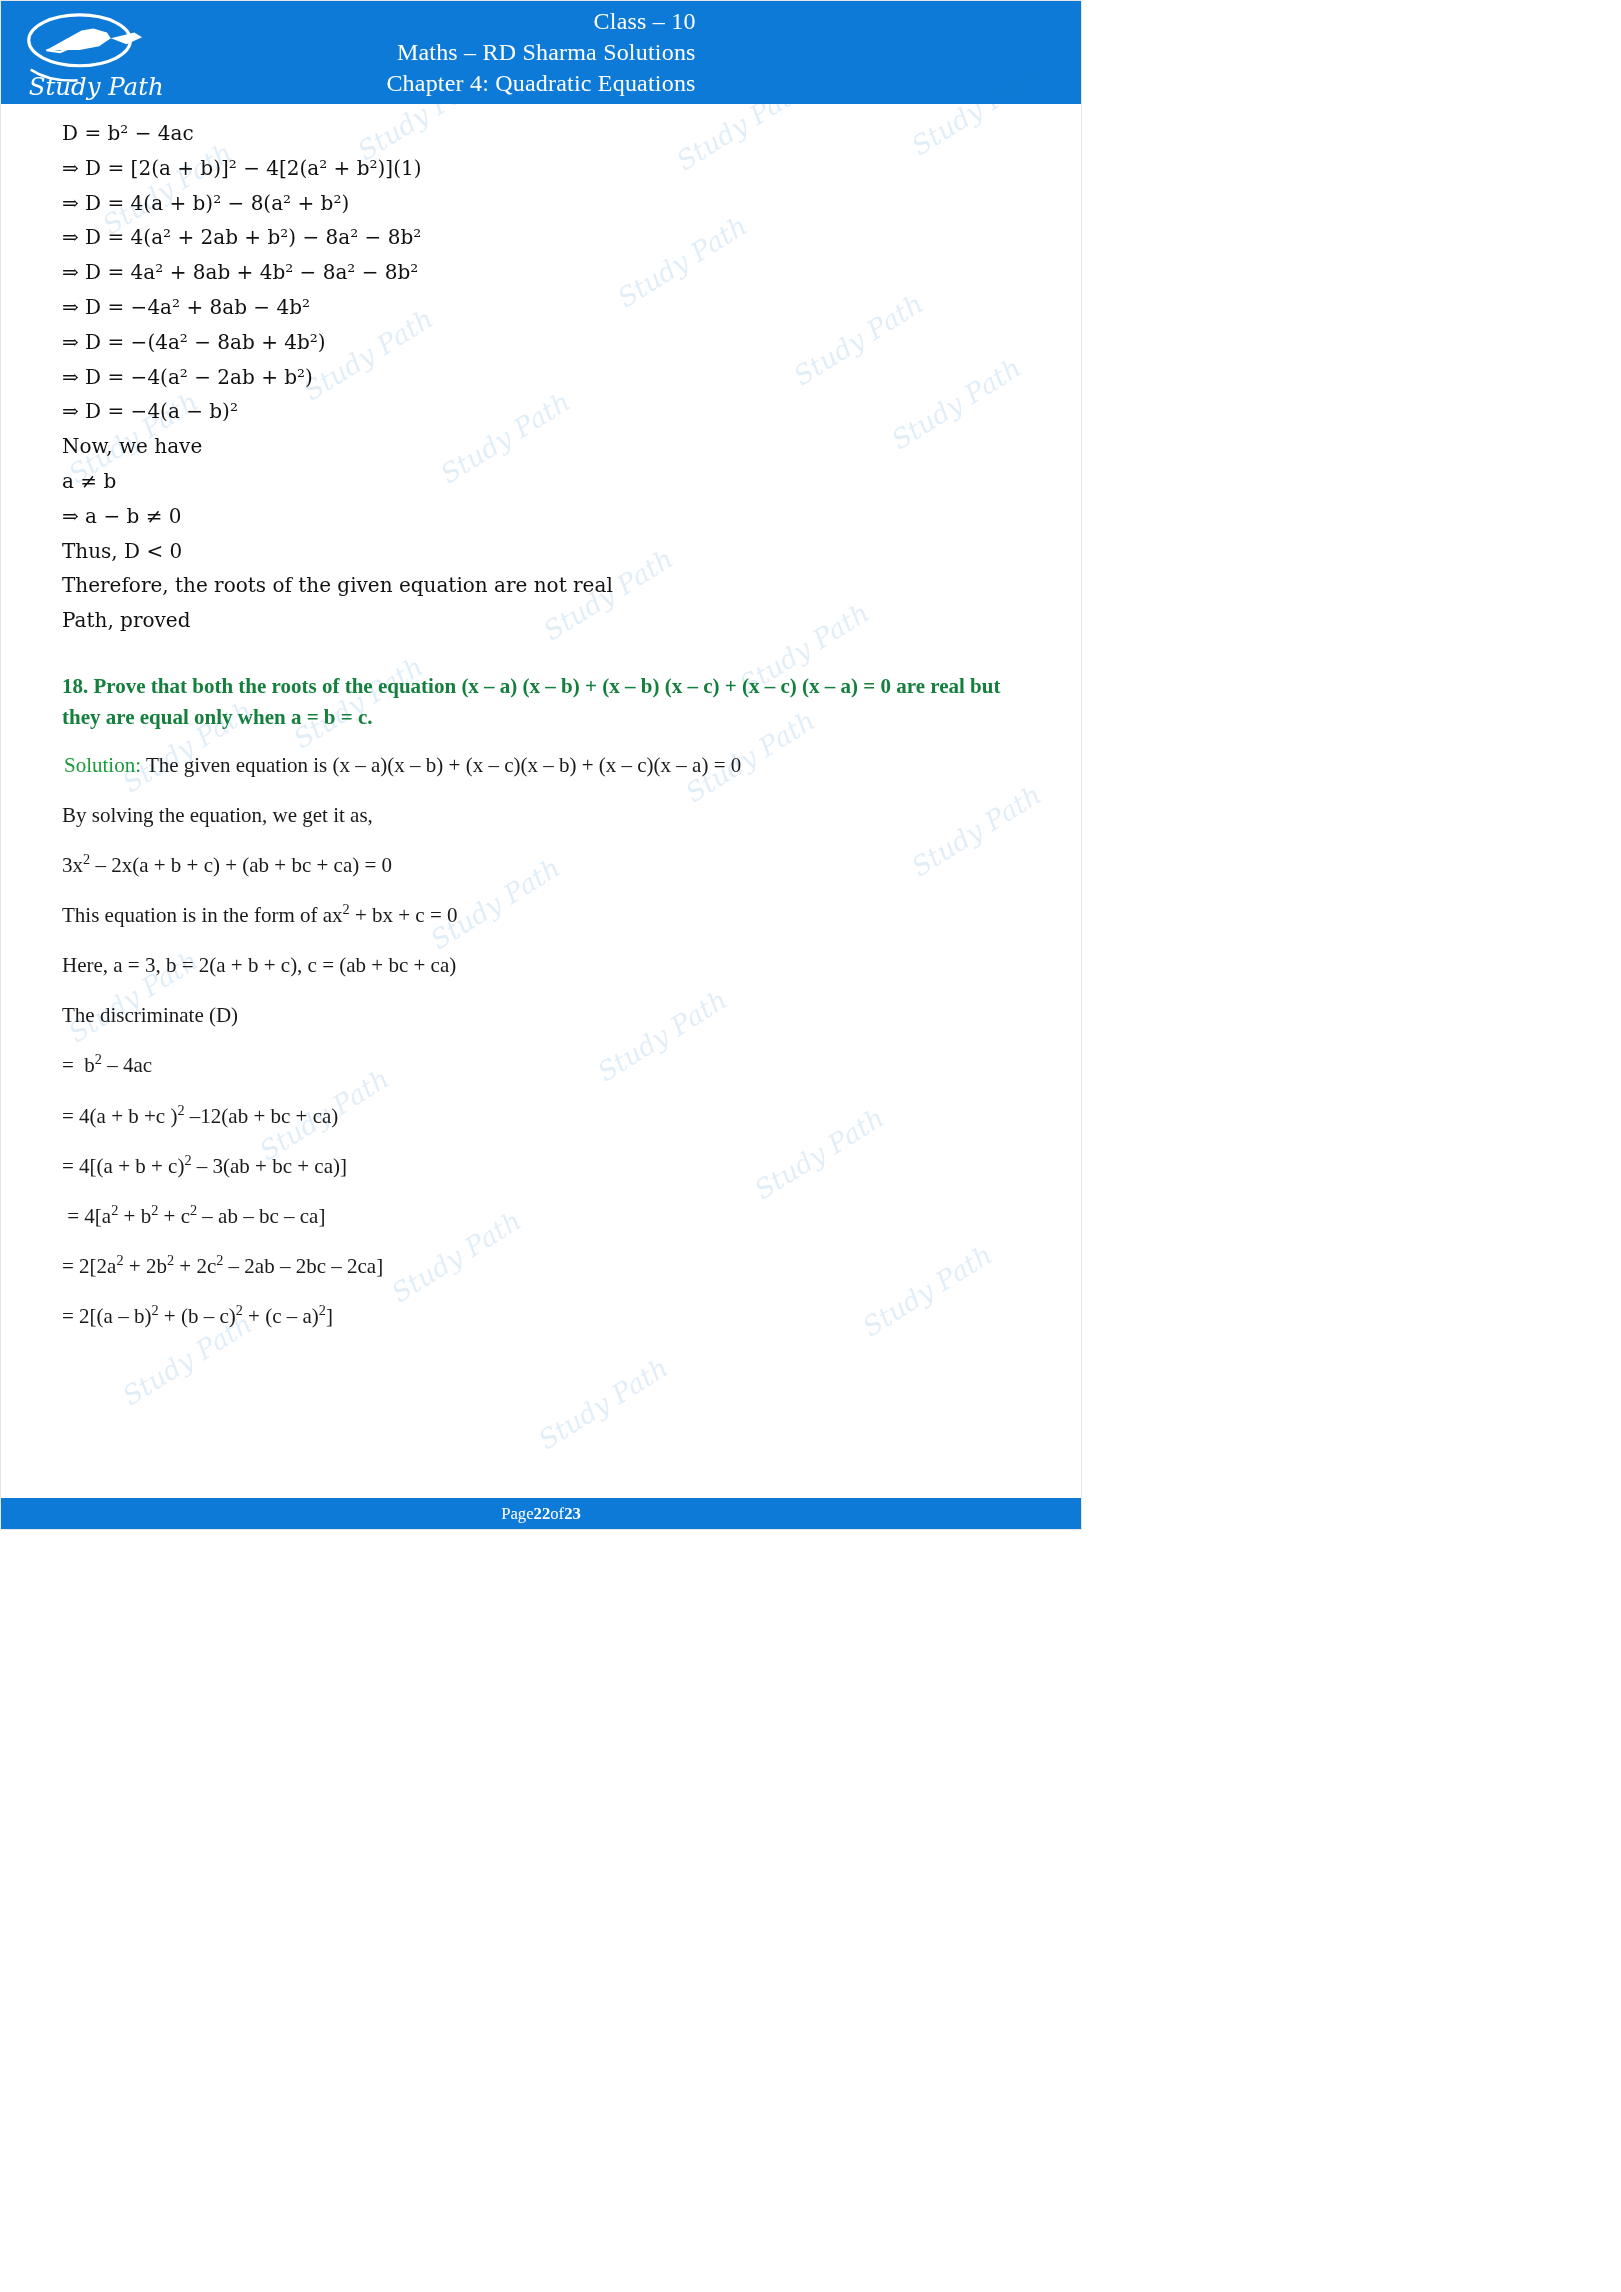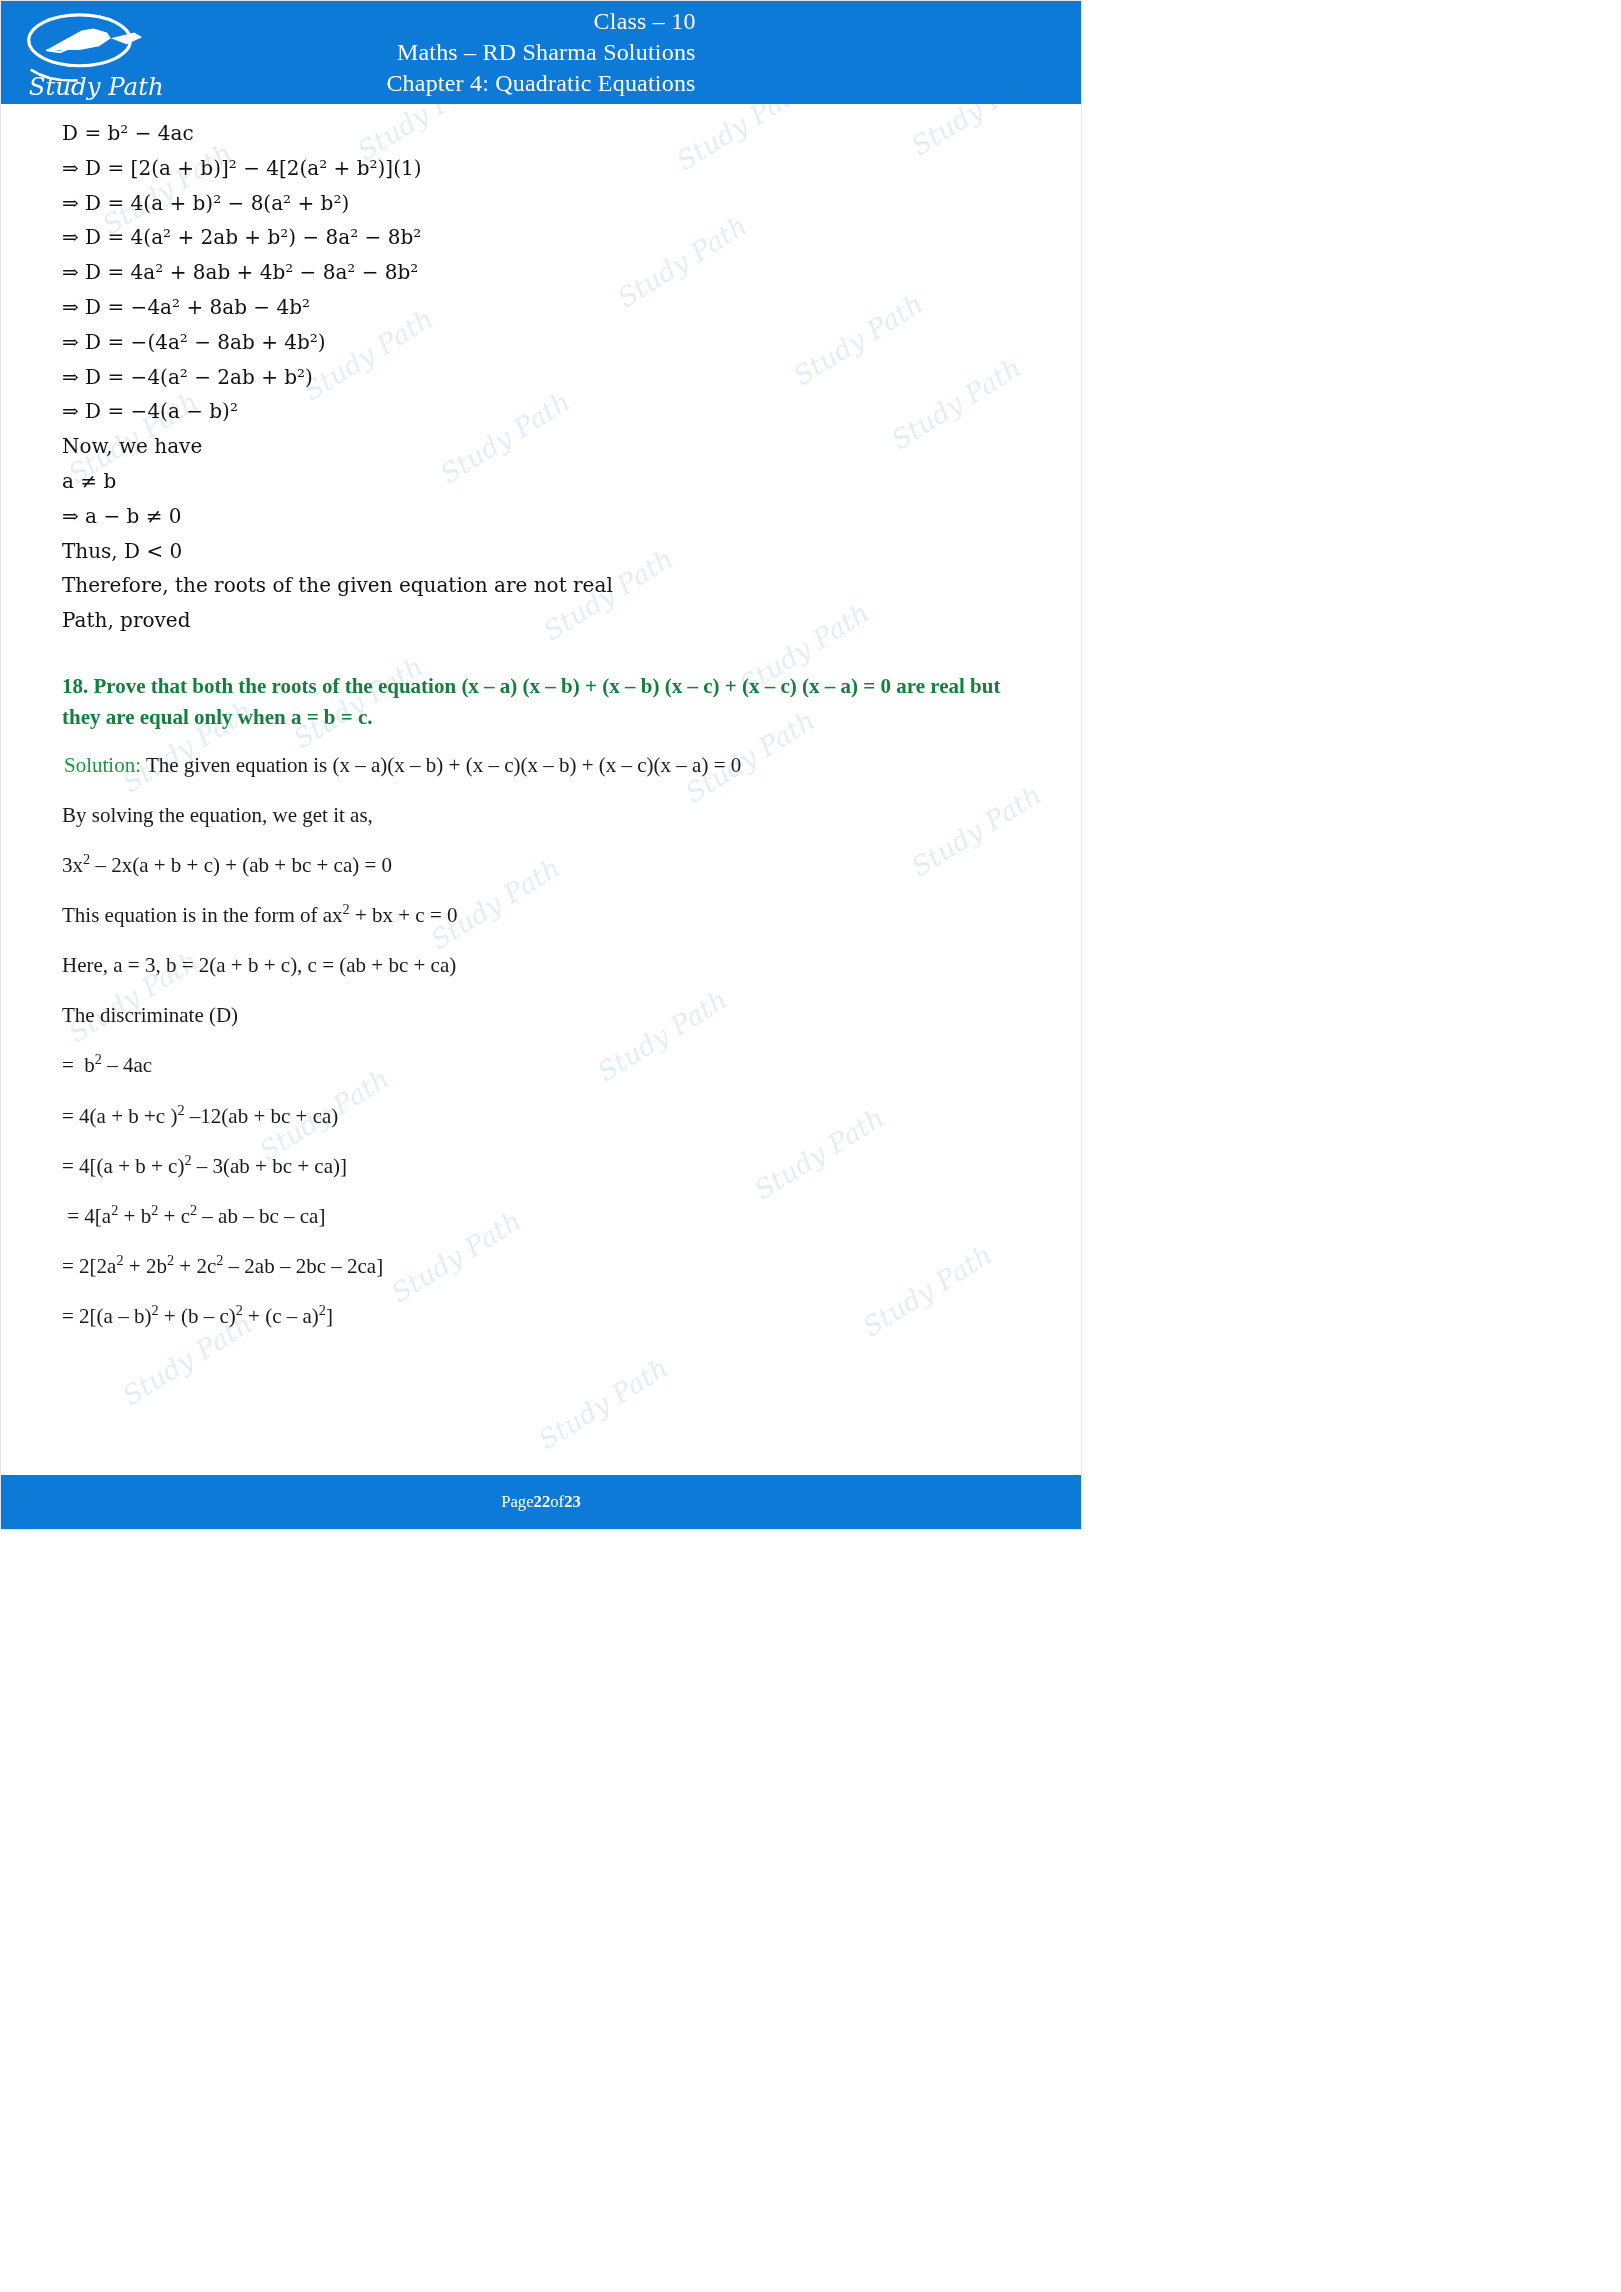--- a/index.html
+++ b/index.html
@@ -114,21 +114,21 @@
     transform: rotate(-32deg);
     white-space: nowrap;
   }
 
   
   .footer {
     position: absolute;
     left: 0;
     right: 0;
     bottom: 0;
-    height: 54px;
+    height: 31px;
     background: #0c7ad6;
     color: #ffffff;
     display: flex;
     align-items: center;
     justify-content: center;
     font-family: "Liberation Serif", serif;
     font-size: 16.7px;
     z-index: 3;
   }
   .footer b { font-weight: bold; }

